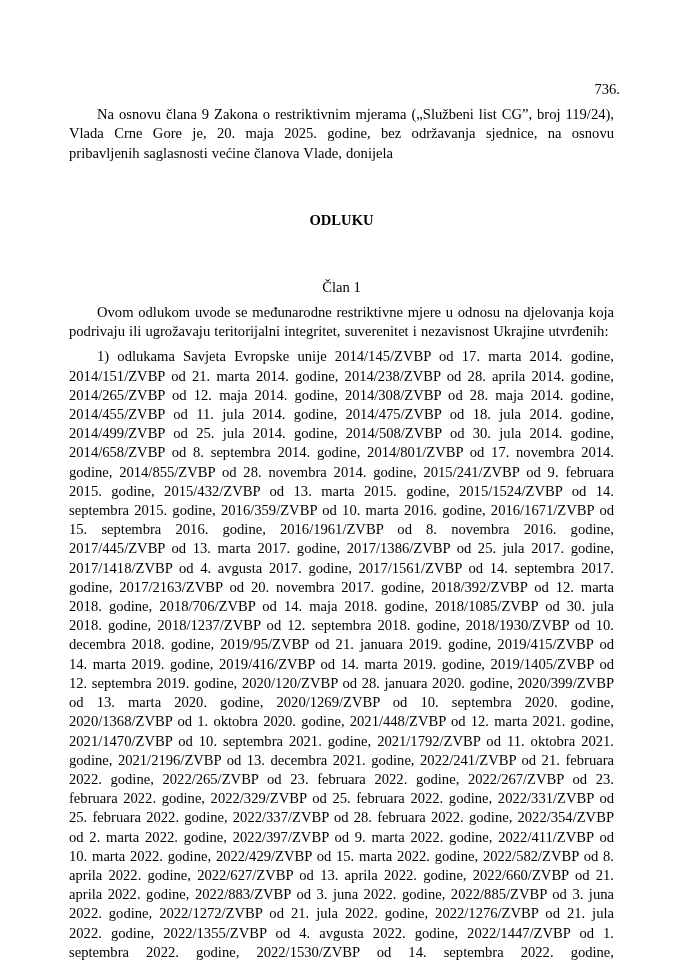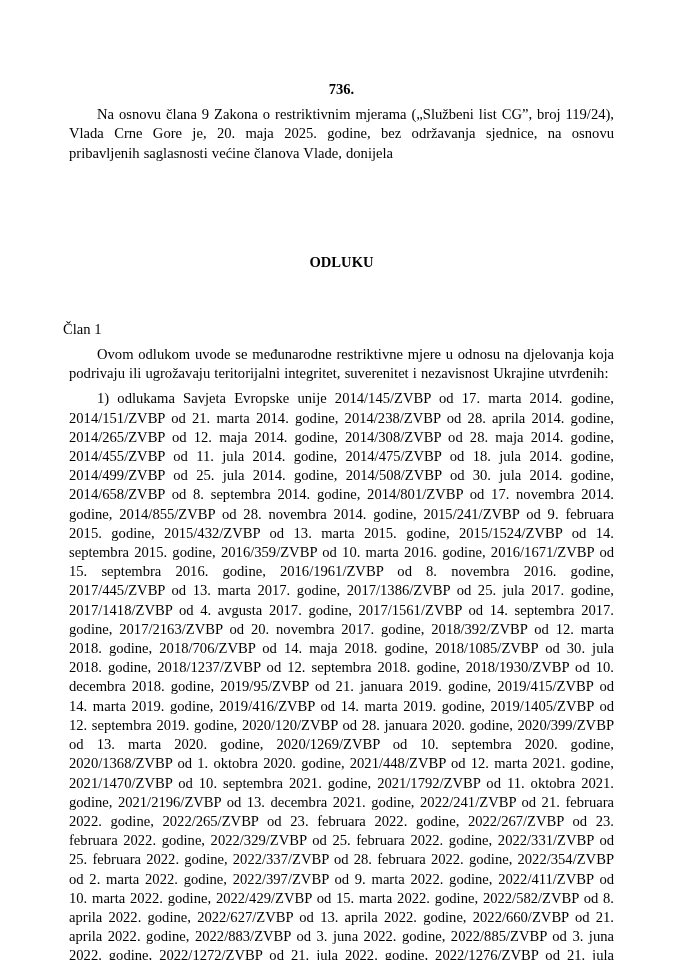--- a/index.html
+++ b/index.html
@@ -18,42 +18,41 @@
   }
   .content {
     position: absolute;
     left: 63px;
     top: 80px;
     width: 557px;
     font-size: 14.6px;
     line-height: 19.2px;
   }
   .ordinal {
-    font-weight: bold;
-    text-align: center;
+    font-weight: normal;
+    text-align: right;
   }
   .para {
     margin: 6px;
     text-align: justify;
     text-indent: 28px;
     word-spacing: 0.5px;
   }
   .title-block {
     margin: 10px 0 9px 0;
     text-align: center;
     font-weight: bold;
     white-space: pre-wrap;
   }
   .title-line {
     display: block;
-    margin-top: 42px;
   }
   .article-heading {
     margin: 9px 0 0 0;
-    text-align: left;
+    text-align: center;
     font-weight: normal;
   }
 </style>
 </head>
 <body>
 
 <div class="page">
   <div class="content">
 
     <div class="ordinal">736.</div>

